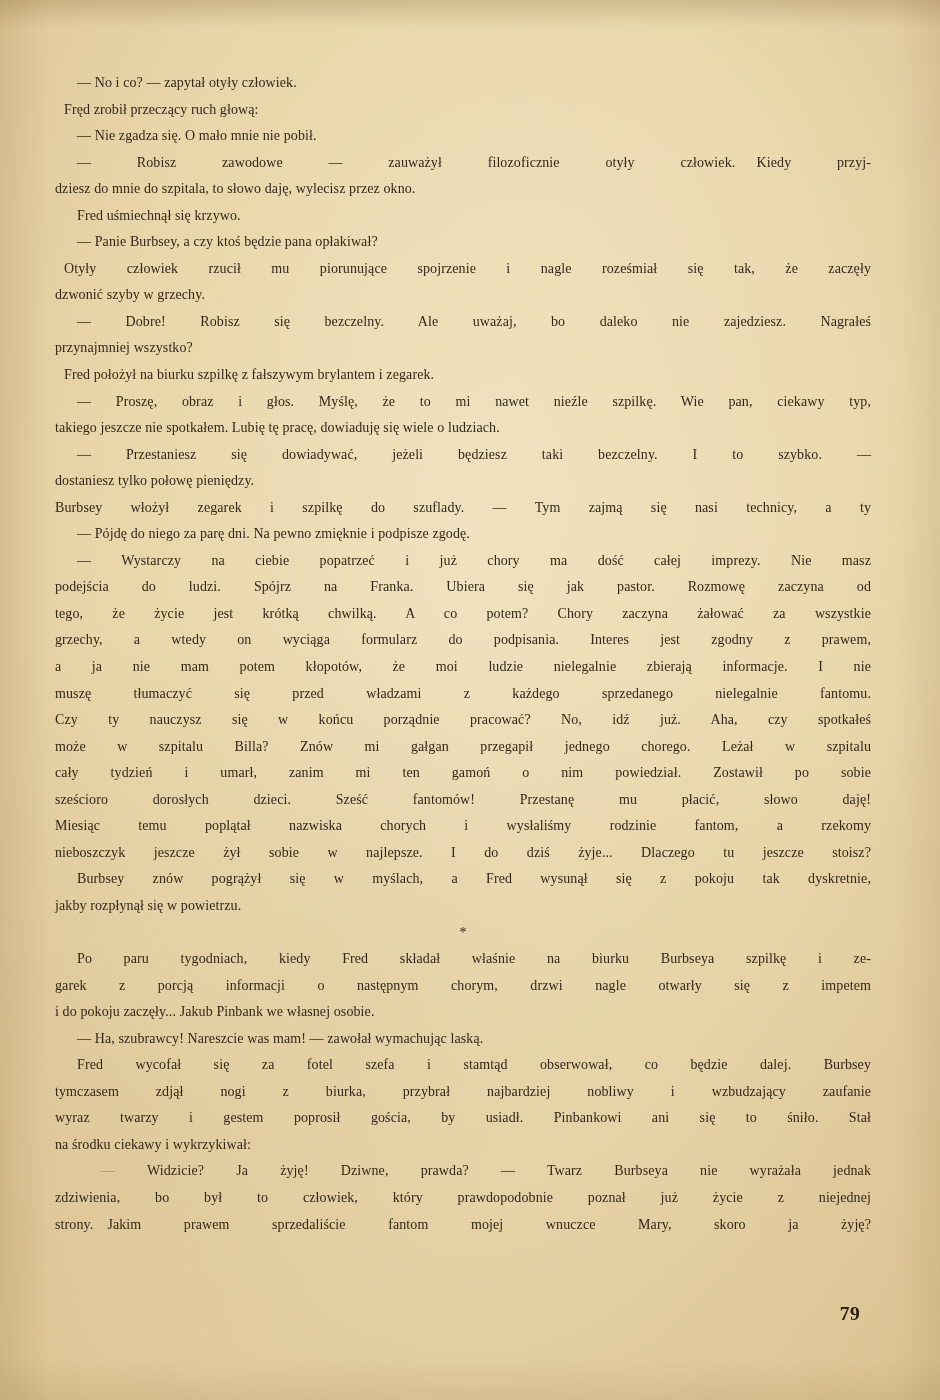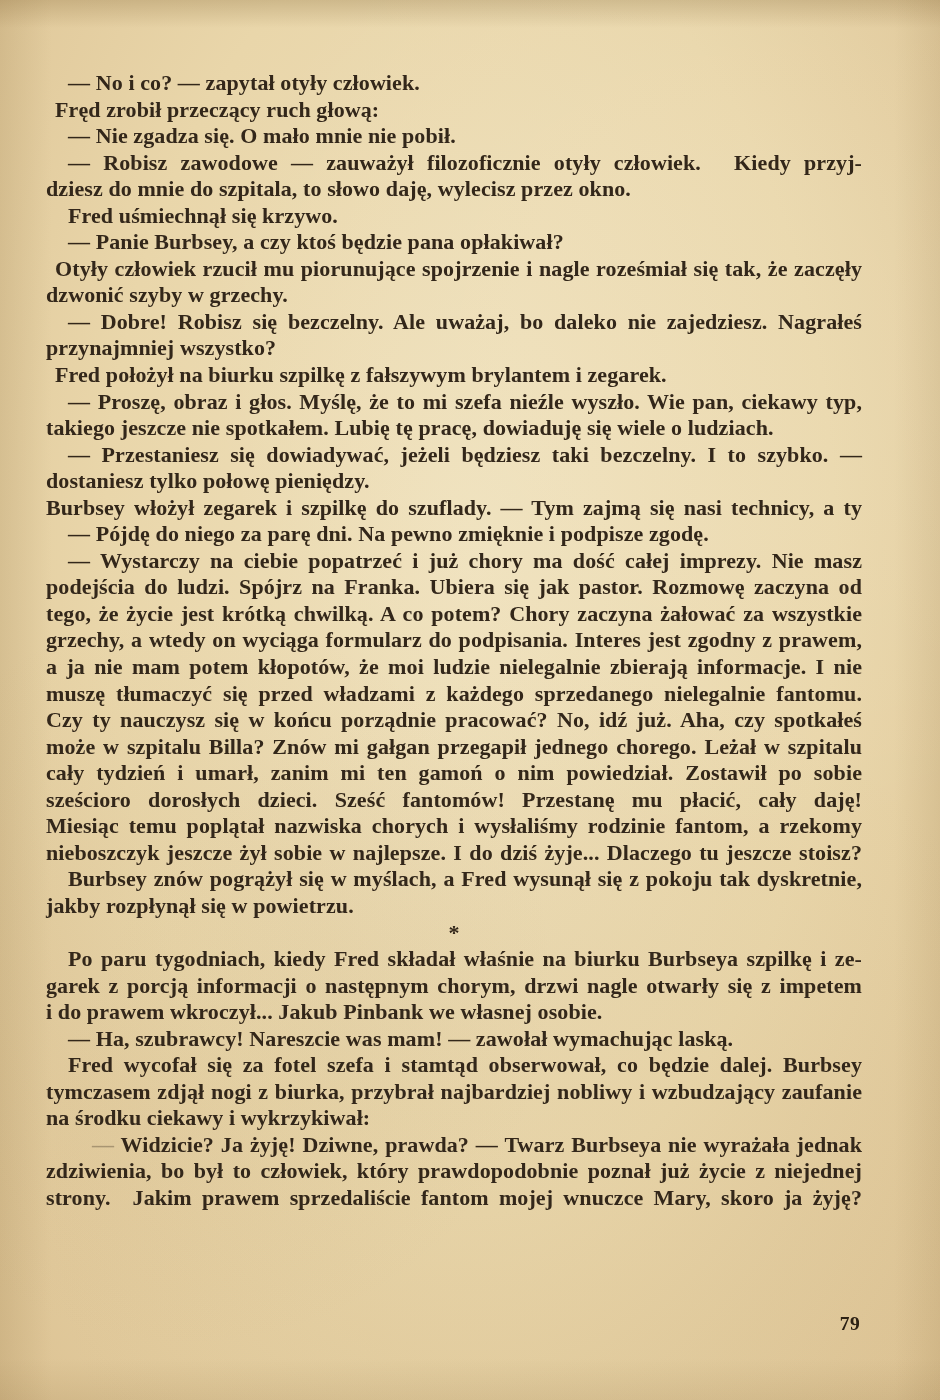--- a/index.html
+++ b/index.html
@@ -17,86 +17,85 @@
       radial-gradient(ellipse at 50% 40%, #efe1bd 0%, #e9d6aa 55%, #dcc293 100%);
   }
   .texture{
     position:absolute;inset:0;pointer-events:none;
     background:
       radial-gradient(circle at 20% 70%, rgba(170,140,90,.06) 0 12%, rgba(170,140,90,0) 30%),
       radial-gradient(circle at 75% 25%, rgba(255,250,230,.10) 0 15%, rgba(255,250,230,0) 40%),
       radial-gradient(circle at 60% 85%, rgba(170,140,90,.05) 0 18%, rgba(170,140,90,0) 40%);
   }
   .textblock{
-    position:absolute;left:46px;top:70px;width:816px;
-    font-size:22px;color:#33271a;
+    position:absolute;left:55px;top:70px;width:816px;
+    font-size:14px;color:#33271a;
     letter-spacing:.1px;
-    font-weight:bold;
   }
   .line{
     height:26.55px;line-height:26.55px;
     text-align:left;
   }
   .line.just{text-align:justify;text-align-last:justify;}
   .line.center{text-align:center;text-align-last:center;}
   .line.indent{text-indent:22px;}
   .line.indent-sm{text-indent:9px;}
   .line.indent-lg{text-indent:46px;}
   .faint{opacity:.32;}
   .pagenum{
     position:absolute;left:820px;top:1303px;width:60px;
     text-align:center;font-size:19.5px;font-weight:bold;color:#2c2114;
     letter-spacing:.5px;
-    margin-top:10px;
   }
 </style>
 </head>
 <body>
 
 <div class="page">
   <div class="texture"></div>
   <div class="textblock">
       <div class="line indent">— No i co? — zapytał otyły człowiek.</div>
       <div class="line indent-sm">Fręd zrobił przeczący ruch głową:</div>
       <div class="line indent">— Nie zgadza się. O mało mnie nie pobił.</div>
       <div class="line indent just">— Robisz zawodowe — zauważył filozoficznie otyły człowiek.  Kiedy przyj-</div>
       <div class="line flush">dziesz do mnie do szpitala, to słowo daję, wylecisz przez okno.</div>
       <div class="line indent">Fred uśmiechnął się krzywo.</div>
       <div class="line indent">— Panie Burbsey, a czy ktoś będzie pana opłakiwał?</div>
       <div class="line indent-sm just">Otyły człowiek rzucił mu piorunujące spojrzenie i nagle roześmiał się tak, że zaczęły</div>
       <div class="line flush">dzwonić szyby w grzechy.</div>
       <div class="line indent just">— Dobre! Robisz się bezczelny. Ale uważaj, bo daleko nie zajedziesz. Nagrałeś</div>
       <div class="line flush">przynajmniej wszystko?</div>
       <div class="line indent-sm">Fred położył na biurku szpilkę z fałszywym brylantem i zegarek.</div>
-      <div class="line indent just">— Proszę, obraz i głos. Myślę, że to mi szefa nieźle wyszło. Wie pan, ciekawy typ,</div>
+      <div class="line indent just">— Proszę, obraz i głos. Myślę, że to mi nawet nieźle szpilkę. Wie pan, ciekawy typ,</div>
       <div class="line flush">takiego jeszcze nie spotkałem. Lubię tę pracę, dowiaduję się wiele o ludziach.</div>
       <div class="line indent just">— Przestaniesz się dowiadywać, jeżeli będziesz taki bezczelny. I to szybko. —</div>
       <div class="line flush">dostaniesz tylko połowę pieniędzy.</div>
       <div class="line flush just">Burbsey włożył zegarek i szpilkę do szuflady. — Tym zajmą się nasi technicy, a ty</div>
       <div class="line indent">— Pójdę do niego za parę dni. Na pewno zmięknie i podpisze zgodę.</div>
       <div class="line indent just">— Wystarczy na ciebie popatrzeć i już chory ma dość całej imprezy. Nie masz</div>
       <div class="line flush just">podejścia do ludzi. Spójrz na Franka. Ubiera się jak pastor. Rozmowę zaczyna od</div>
       <div class="line flush just">tego, że życie jest krótką chwilką. A co potem? Chory zaczyna żałować za wszystkie</div>
       <div class="line flush just">grzechy, a wtedy on wyciąga formularz do podpisania. Interes jest zgodny z prawem,</div>
       <div class="line flush just">a ja nie mam potem kłopotów, że moi ludzie nielegalnie zbierają informacje. I nie</div>
       <div class="line flush just">muszę tłumaczyć się przed władzami z każdego sprzedanego nielegalnie fantomu.</div>
       <div class="line flush just">Czy ty nauczysz się w końcu porządnie pracować? No, idź już. Aha, czy spotkałeś</div>
       <div class="line flush just">może w szpitalu Billa? Znów mi gałgan przegapił jednego chorego. Leżał w szpitalu</div>
       <div class="line flush just">cały tydzień i umarł, zanim mi ten gamoń o nim powiedział. Zostawił po sobie</div>
-      <div class="line flush just">sześcioro dorosłych dzieci. Sześć fantomów! Przestanę mu płacić, cały daję!</div>
+      <div class="line flush just">sześcioro dorosłych dzieci. Sześć fantomów! Przestanę mu płacić, słowo daję!</div>
       <div class="line flush just">Miesiąc temu poplątał nazwiska chorych i wysłaliśmy rodzinie fantom, a rzekomy</div>
       <div class="line flush just">nieboszczyk jeszcze żył sobie w najlepsze. I do dziś żyje... Dlaczego tu jeszcze stoisz?</div>
       <div class="line indent just">Burbsey znów pogrążył się w myślach, a Fred wysunął się z pokoju tak dyskretnie,</div>
       <div class="line flush">jakby rozpłynął się w powietrzu.</div>
       <div class="line center">*</div>
       <div class="line indent just">Po paru tygodniach, kiedy Fred składał właśnie na biurku Burbseya szpilkę i ze-</div>
       <div class="line flush just">garek z porcją informacji o następnym chorym, drzwi nagle otwarły się z impetem</div>
-      <div class="line flush">i do prawem wkroczył... Jakub Pinbank we własnej osobie.</div>
+      <div class="line flush">i do pokoju zaczęły... Jakub Pinbank we własnej osobie.</div>
       <div class="line indent">— Ha, szubrawcy! Nareszcie was mam! — zawołał wymachując laską.</div>
       <div class="line indent just">Fred wycofał się za fotel szefa i stamtąd obserwował, co będzie dalej. Burbsey</div>
       <div class="line flush just">tymczasem zdjął nogi z biurka, przybrał najbardziej nobliwy i wzbudzający zaufanie</div>
+      <div class="line flush just">wyraz twarzy i gestem poprosił gościa, by usiadł. Pinbankowi ani się to śniło. Stał</div>
       <div class="line flush">na środku ciekawy i wykrzykiwał:</div>
       <div class="line indent-lg just"><span class="faint">— </span>Widzicie? Ja żyję! Dziwne, prawda? — Twarz Burbseya nie wyrażała jednak</div>
       <div class="line flush just">zdziwienia, bo był to człowiek, który prawdopodobnie poznał już życie z niejednej</div>
       <div class="line flush just">strony. Jakim prawem sprzedaliście fantom mojej wnuczce Mary, skoro ja żyję?</div>
     </div>
   <div class="pagenum">79</div>
 </div>
 
 </body></html>

